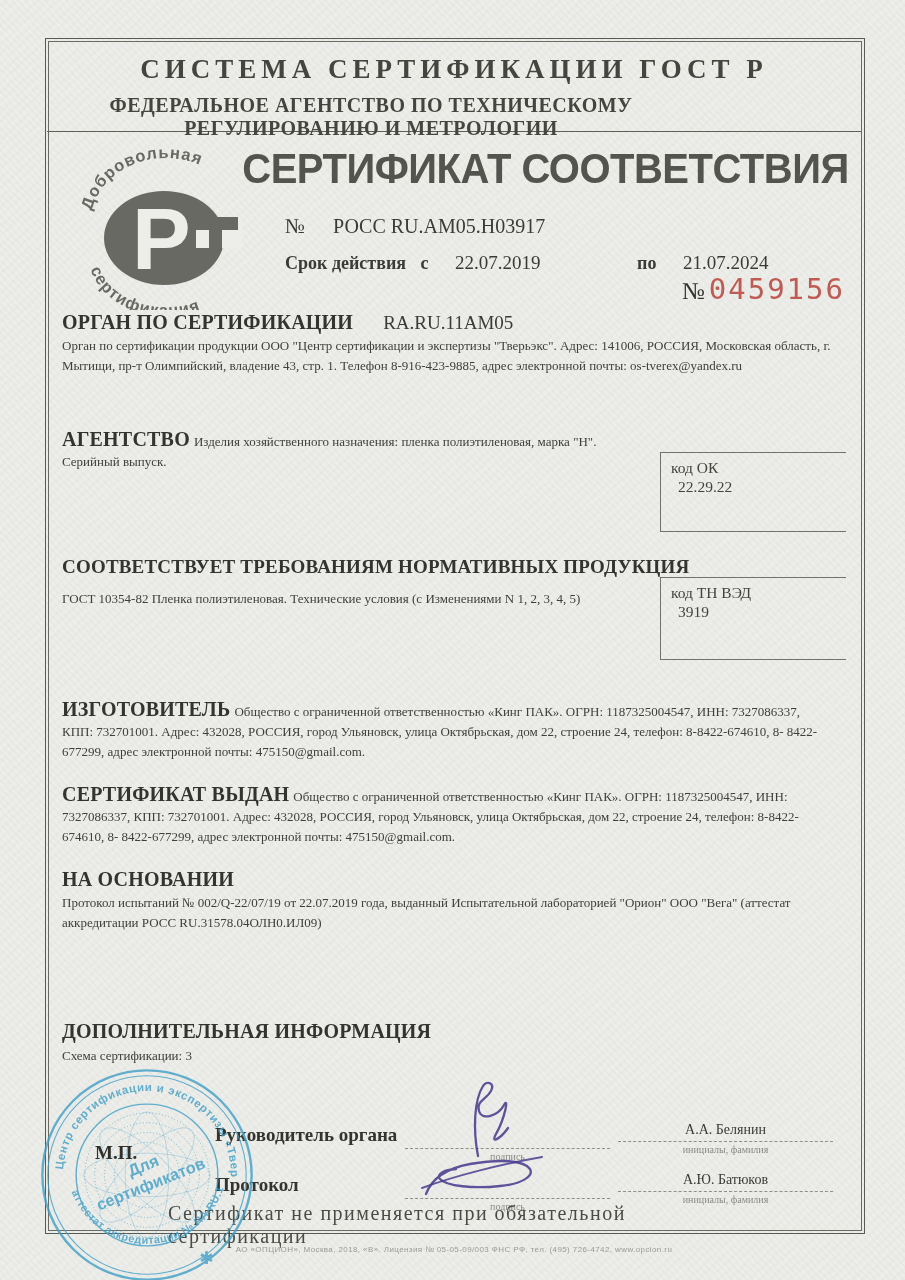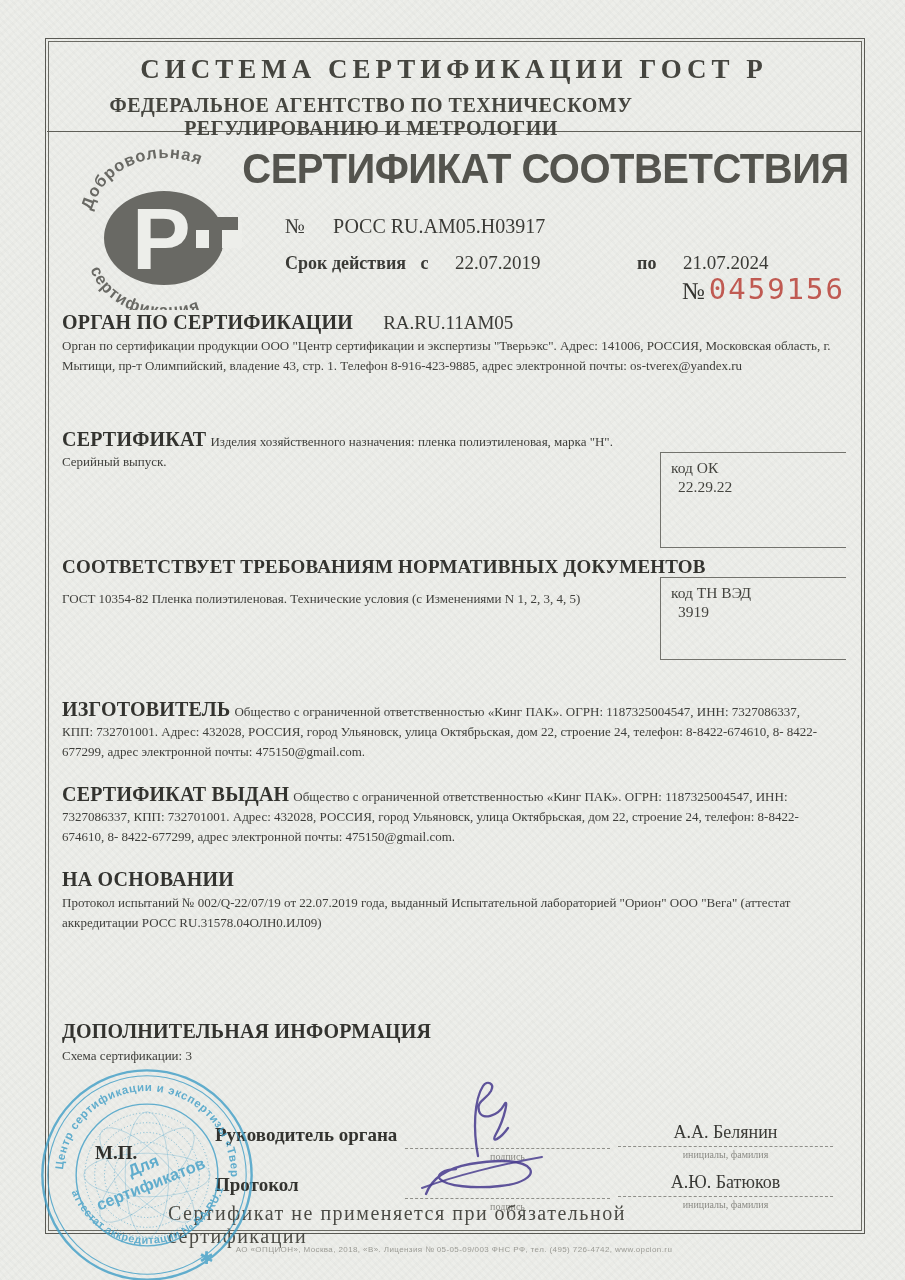--- a/index.html
+++ b/index.html
@@ -40,21 +40,21 @@
   .sec{left:62px;width:772px;}
   .sec-narrow{left:62px;width:588px;}
 
   .codebox{position:absolute;left:660px;right:59px;border:1px solid #72726c;border-right:none;
     padding:6px 10px;font-size:15.5px;color:#44443f;box-sizing:border-box;}
   .codebox .val{padding-left:7px;margin-top:1px;}
 
   .role{font-weight:bold;font-size:19px;color:#33332f;}
   .dotline{border-bottom:1px dashed #8f8f89;}
   .caption{font-size:10px;color:#8a8a84;text-align:center;}
-  .name{font-size:18px;color:#3a3a36;text-align:center;}
+  .name{font-size:14px;color:#3a3a36;text-align:center;}
   .name-block{position:absolute;width:215px;}
   .name-block .name{padding-bottom:3px;border-bottom:1px dashed #8f8f89;}
 
   .note{left:168px;top:1202px;width:600px;font-size:20px;letter-spacing:1.5px;color:#4b4b45;}
   .fineprint{left:45px;top:1245px;width:818px;text-align:center;font-family:"Liberation Sans",sans-serif;
     font-size:8px;color:#9b9b95;letter-spacing:.4px;}
 
   .mp{left:95px;top:1142px;font-size:19px;color:#2f2f2b;z-index:3;font-weight:bold;}
   .stampwrap{left:38px;top:1066px;z-index:2;opacity:.8;}
   .sigwrap{z-index:2;}
@@ -110,30 +110,30 @@
 
   <div class="abs sec" style="top:311px;">
     <div>
       <span class="h">ОРГАН ПО СЕРТИФИКАЦИИ</span>
       <span class="code-after">RA.RU.11АМ05</span>
     </div>
     <div class="body-txt" style="margin-top:2px;">Орган по сертификации продукции ООО "Центр сертификации и экспертизы "Тверьэкс". Адрес: 141006, РОССИЯ, Московская область, г. Мытищи, пр-т Олимпийский, владение 43, стр. 1. Телефон 8-916-423-9885, адрес электронной почты: os-tverex@yandex.ru</div>
   </div>
 
   <div class="abs sec-narrow" style="top:428px;">
-    <span class="h">СЕРТИФИКАТ</span>
+    <span class="h">АГЕНТСТВО</span>
     <span class="body-txt">Изделия хозяйственного назначения: пленка полиэтиленовая, марка "Н". Серийный выпуск.</span>
   </div>
-  <div class="codebox" style="top:452px;height:96px;">
+  <div class="codebox" style="top:452px;height:80px;">
     <div>код ОК</div>
     <div class="val">22.29.22</div>
   </div>
 
   <div class="abs sec" style="top:556px;">
-    <div class="h" style="font-size:19px;">СООТВЕТСТВУЕТ ТРЕБОВАНИЯМ НОРМАТИВНЫХ ДОКУМЕНТОВ</div>
+    <div class="h" style="font-size:19px;">СООТВЕТСТВУЕТ ТРЕБОВАНИЯМ НОРМАТИВНЫХ ПРОДУКЦИЯ</div>
     <div class="body-txt" style="width:588px;margin-top:11px;">ГОСТ 10354-82 Пленка полиэтиленовая. Технические условия (с Изменениями N 1, 2, 3, 4, 5)</div>
   </div>
   <div class="codebox" style="top:577px;height:83px;">
     <div>код ТН ВЭД</div>
     <div class="val">3919</div>
   </div>
 
   <div class="abs sec" style="top:698px;">
     <span class="h">ИЗГОТОВИТЕЛЬ</span>
     <span class="body-txt">Общество с ограниченной ответственностью  «Кинг ПАК». ОГРН: 1187325004547, ИНН: 7327086337, КПП: 732701001. Адрес: 432028, РОССИЯ, город Ульяновск, улица Октябрьская, дом 22, строение 24, телефон: 8-8422-674610, 8- 8422-677299, адрес электронной почты: 475150@gmail.com.</span>

